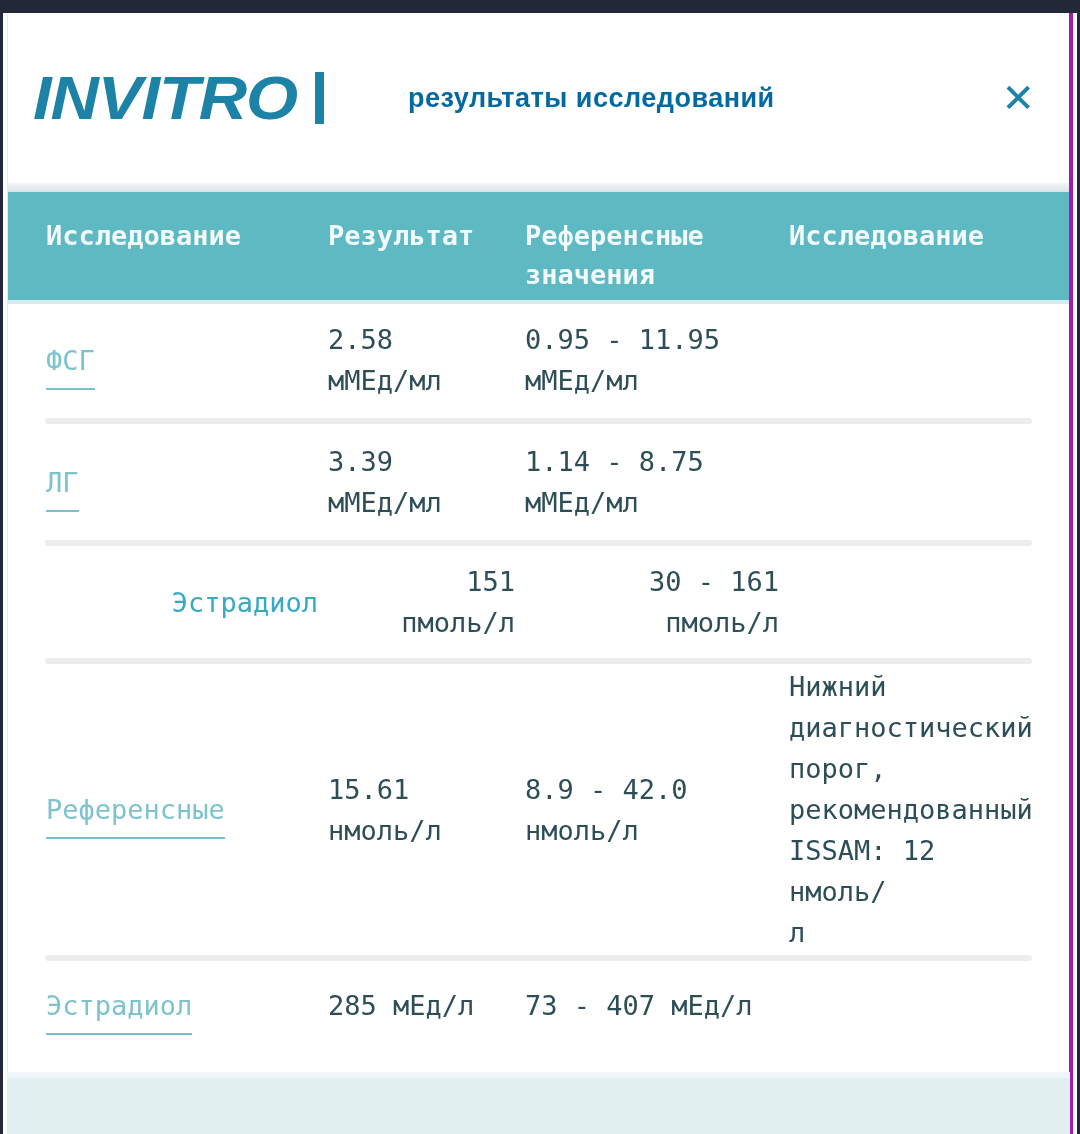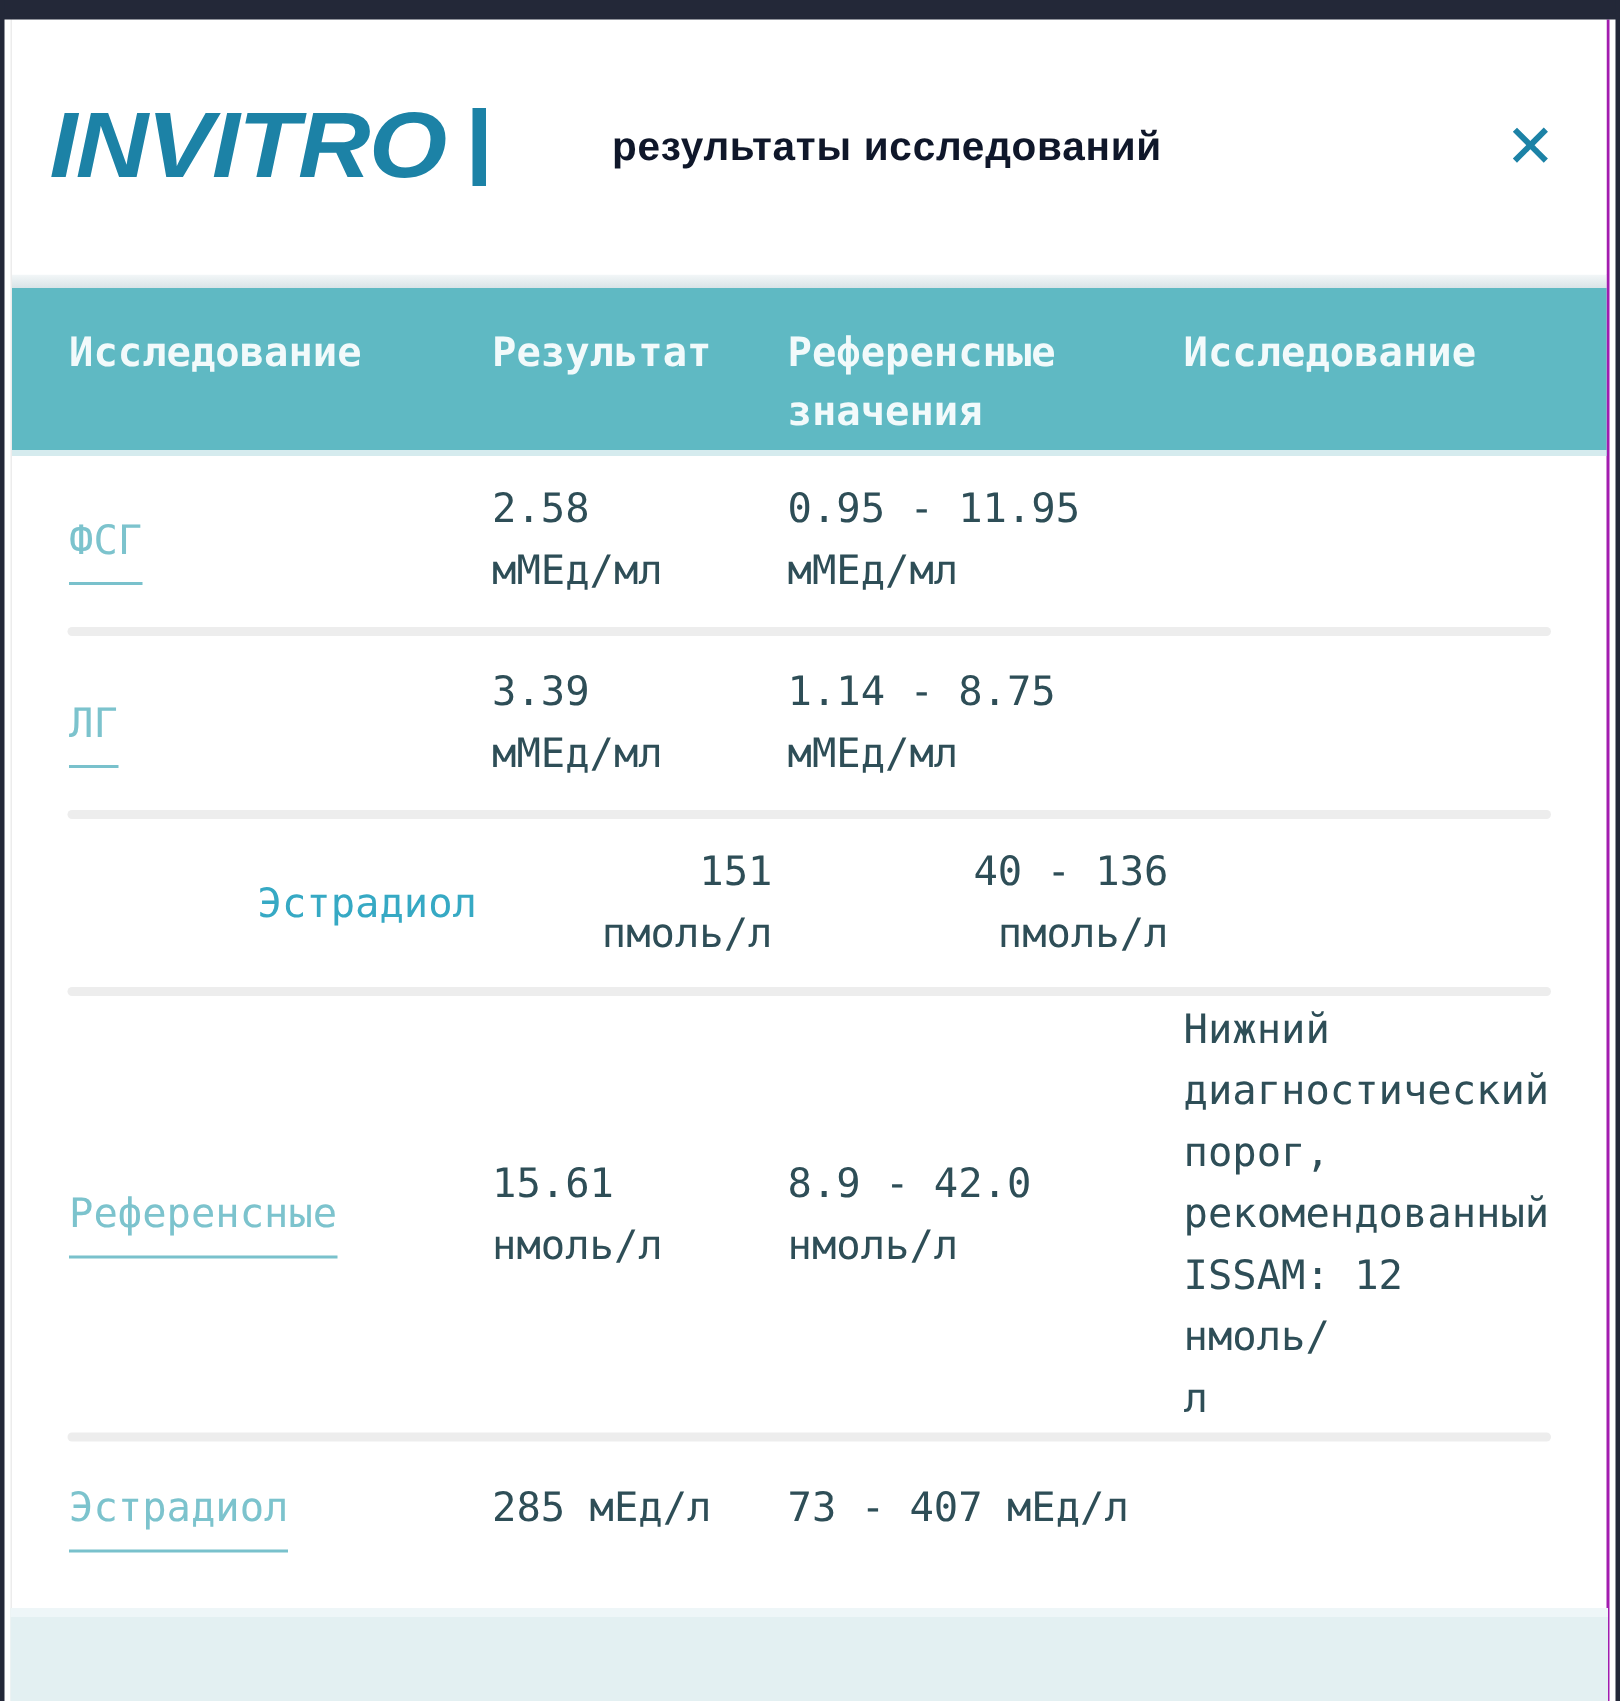--- a/index.html
+++ b/index.html
@@ -13,39 +13,39 @@
 
   
   .top-bar{position:absolute;top:0;left:0;width:1080px;height:13px;background:#232838;z-index:5;}
   .side-strip{position:absolute;top:0;bottom:0;width:3px;background:#232838;z-index:5;}
   .side-strip.left{left:0;}
   .side-strip.right{right:0;}
 
   .page{
     position:absolute;top:13px;left:7px;right:7px;bottom:0;
     background:#fff;
-    border-left:1px solid #ececec;border-right:2px solid #a21caf;
+    border-left:1px solid #ececec;border-right:4px solid #a21caf;
   }
 
   
   .header{position:relative;height:170px;background:#fff;}
   .logo-group{
     position:absolute;left:25px;top:50%;transform:translateY(-50%);
     display:flex;align-items:center;
   }
   .logo{
     font-family:"Liberation Sans",sans-serif;
     font-size:62px;font-weight:bold;font-style:italic;
     letter-spacing:-1px;color:#1c82a6;line-height:1;
     transform:scaleX(1.08);transform-origin:left center;
   }
   .logo-sep{display:inline-block;width:9px;height:52px;background:#1c82a6;margin-left:38px;}
   .subtitle{
     position:absolute;left:400px;top:50%;transform:translateY(-50%);
-    font-size:27px;font-weight:bold;color:#0f172a;letter-spacing:0.5px;
+    font-size:27px;font-weight:bold;color:#0369a1;letter-spacing:0.5px;
   }
   .close-btn{
     position:absolute;right:34px;top:50%;transform:translateY(-50%);
     background:none;border:none;padding:0;margin:0;cursor:pointer;
     font-size:40px;font-weight:bold;color:#1c82a6;line-height:1;
     font-family:"DejaVu Sans",sans-serif;
   }
 
   .head-gap{height:9px;background:linear-gradient(#f3f7f8,#d9e3e7);}
 
@@ -141,21 +141,21 @@
         <div class="cell">1.14 - 8.75
 мМЕд/мл</div>
         <div class="cell"></div>
       </div>
       <div class="divider"></div>
 
       <div class="row grid row-h2">
         <div class="cell name-cell"><span class="plain">Эстрадиол</span></div>
         <div class="cell">151
 пмоль/л</div>
-        <div class="cell">40 - 136
+        <div class="cell">30 - 161
 пмоль/л</div>
         <div class="cell"></div>
       </div>
       <div class="divider"></div>
 
       <div class="row grid row-big">
         <div class="cell name-cell"><a href="#">Референсные</a></div>
         <div class="cell">15.61
 нмоль/л</div>
         <div class="cell">8.9 - 42.0

